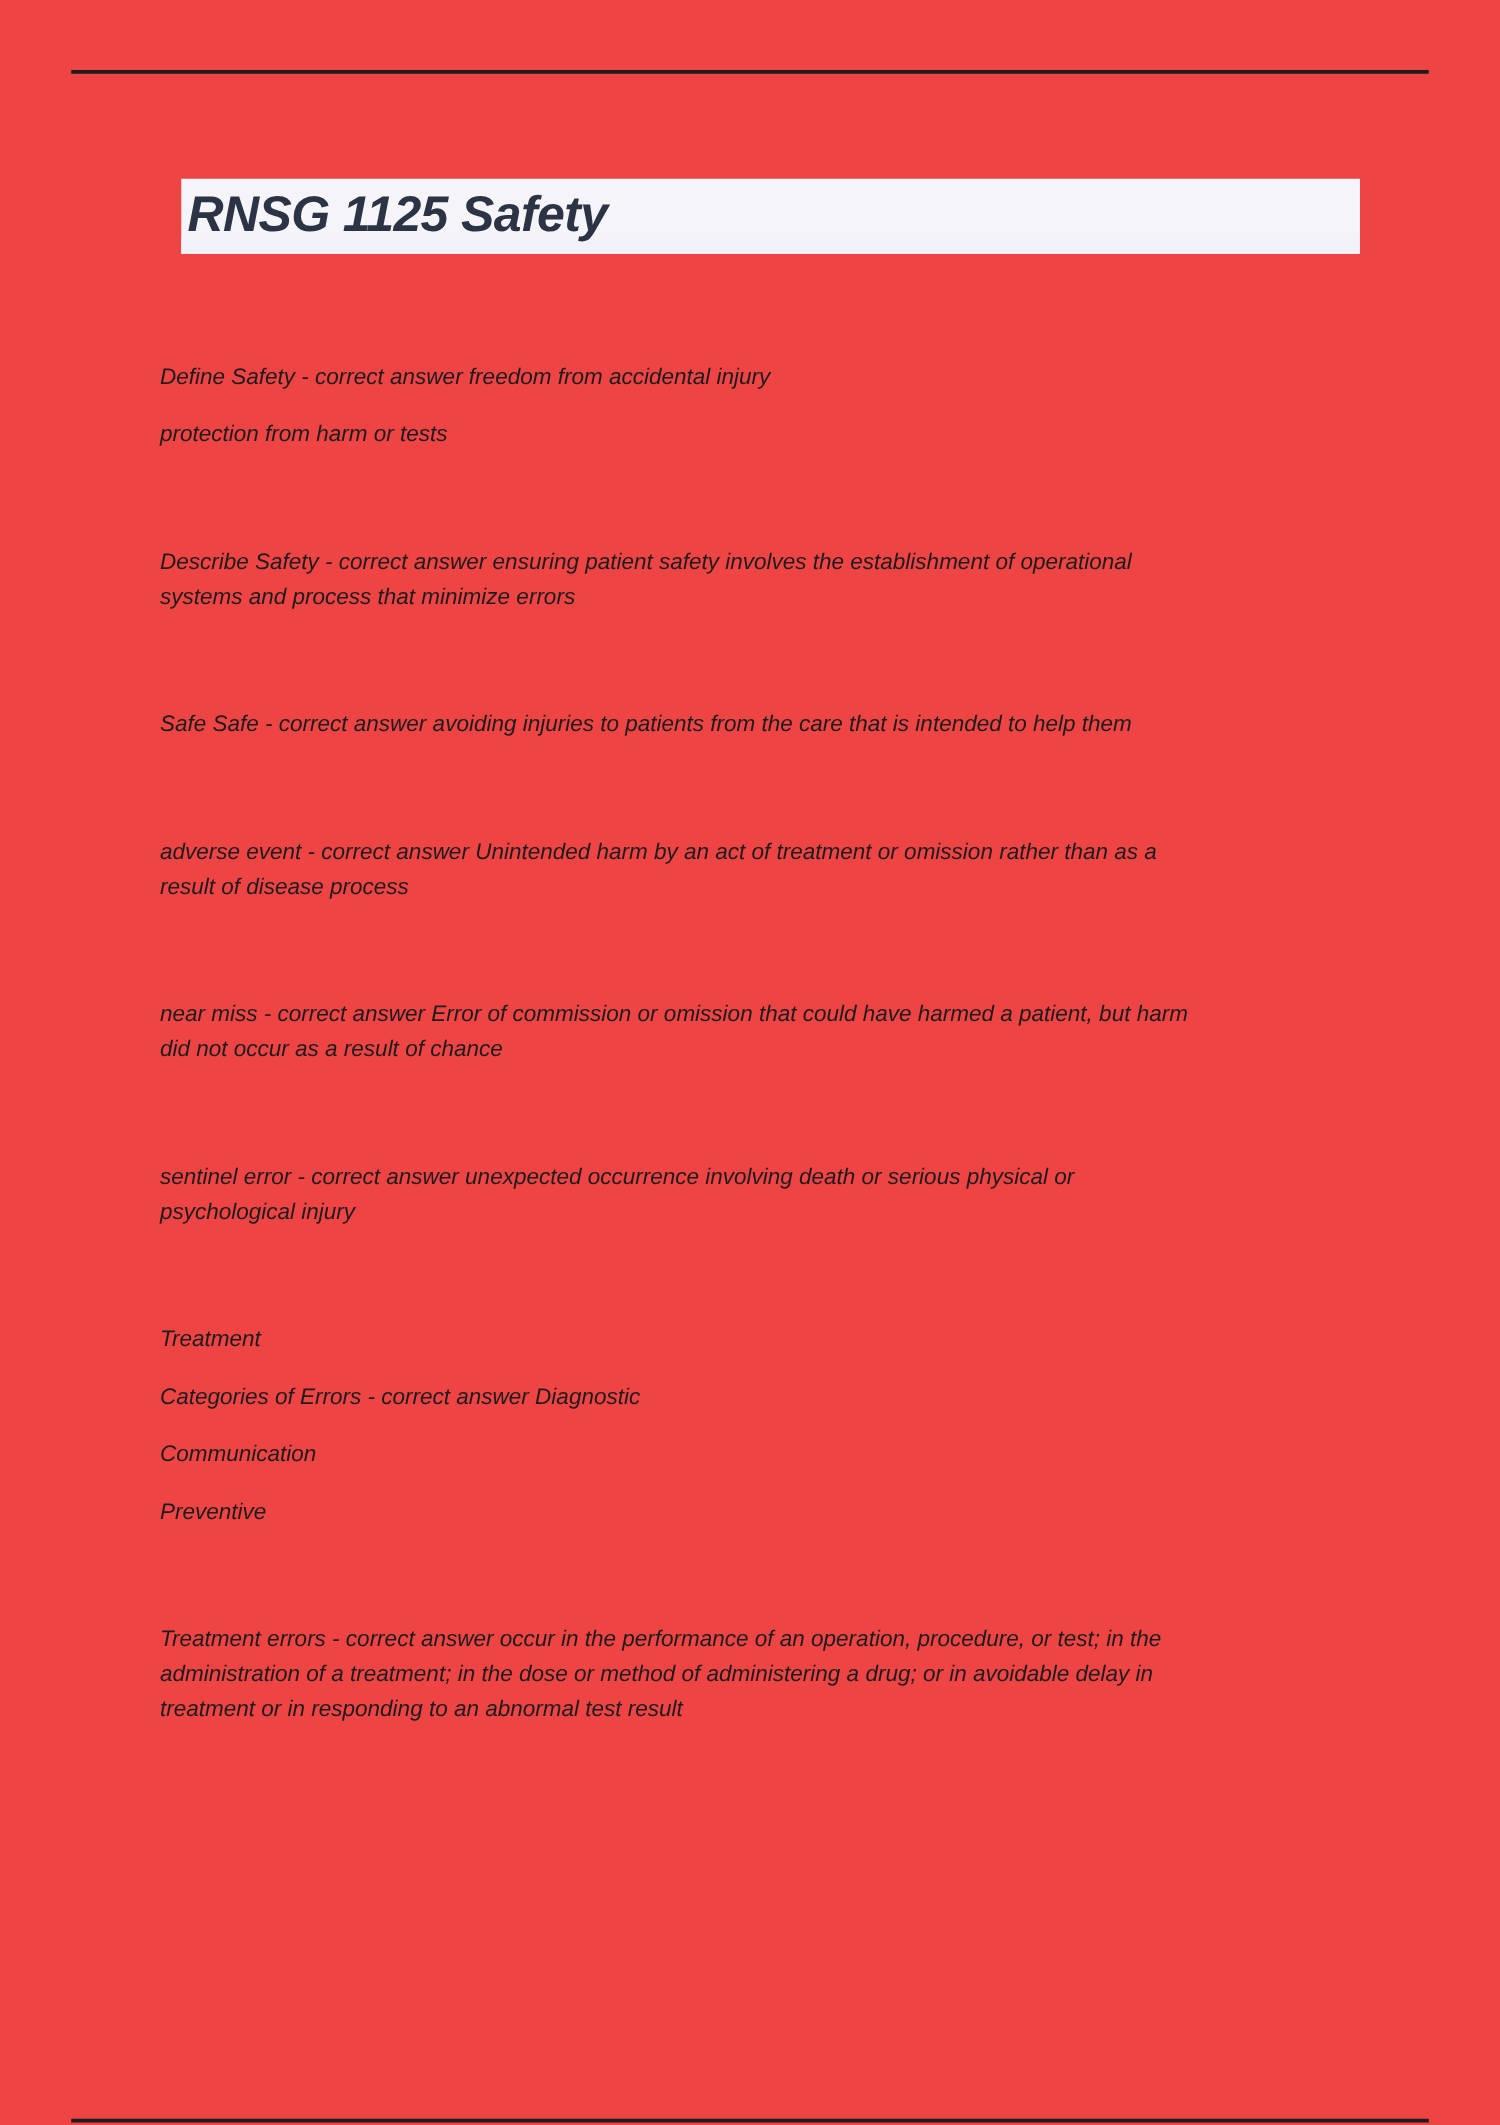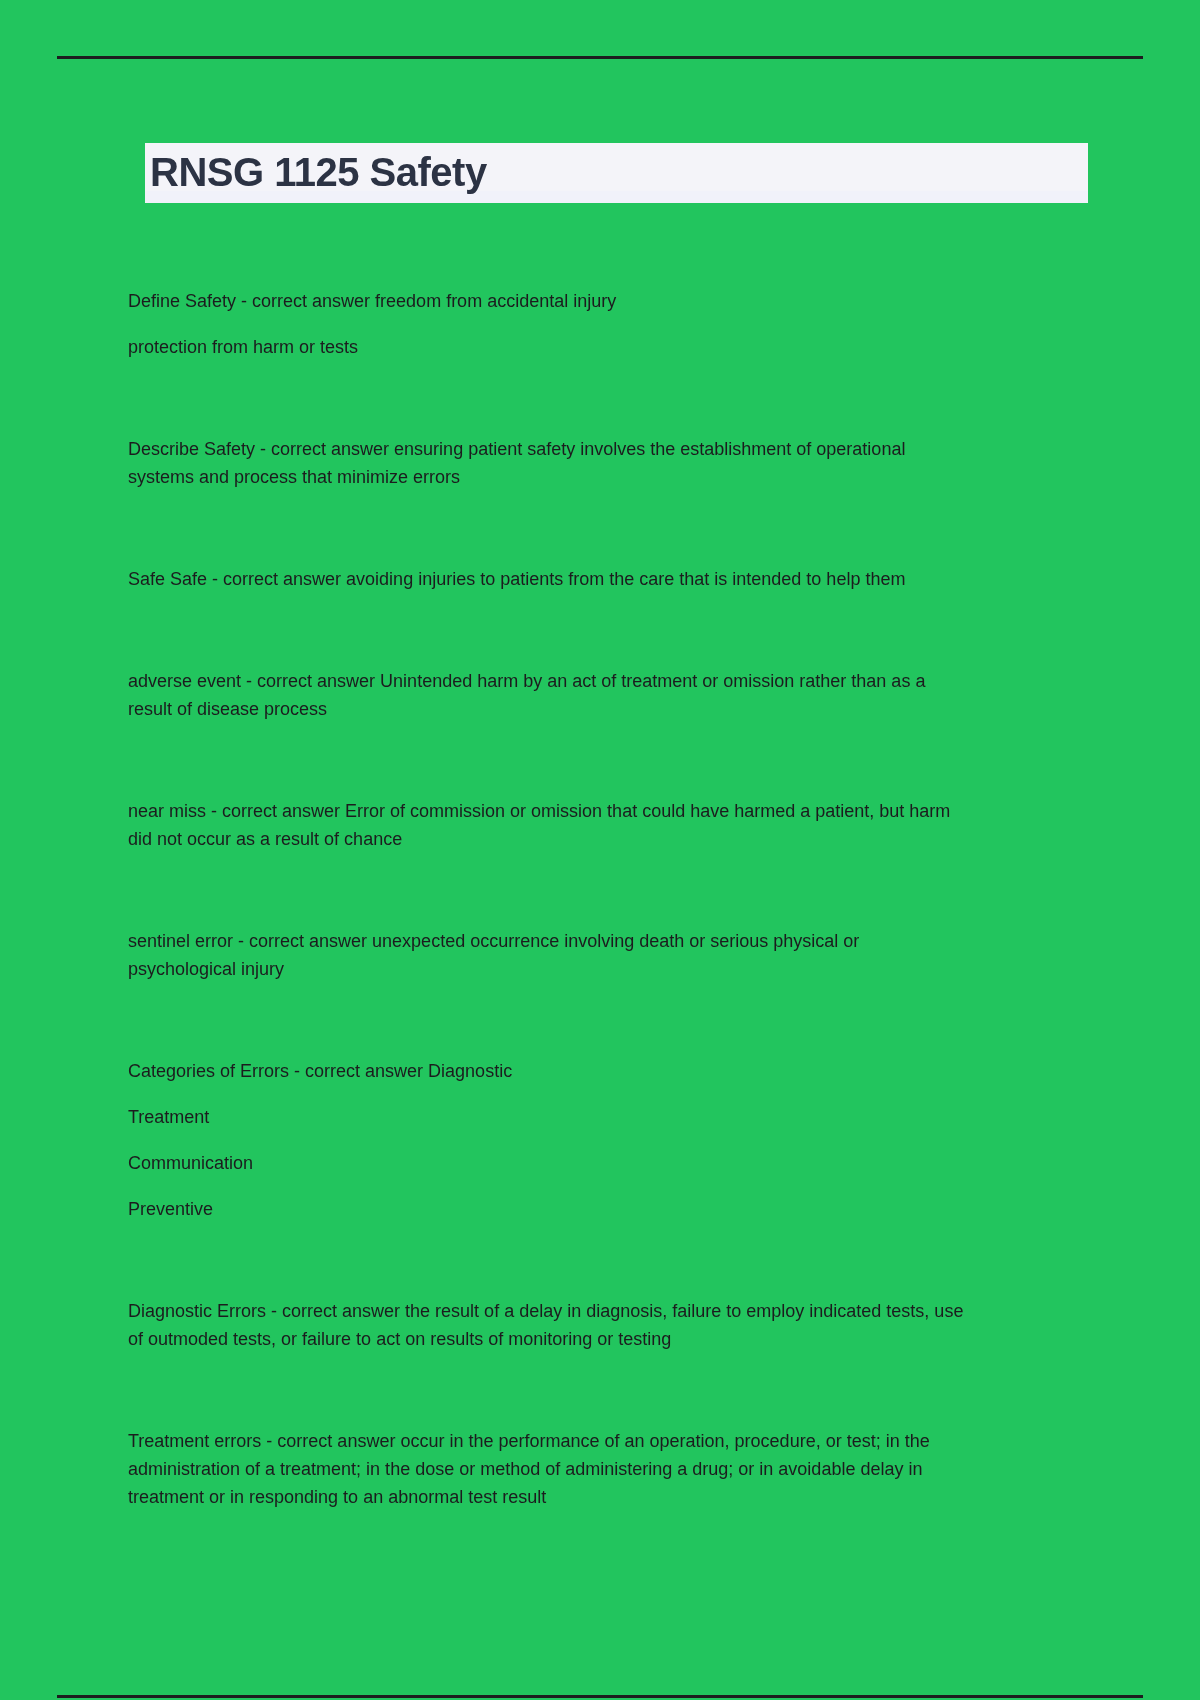--- a/index.html
+++ b/index.html
@@ -4,23 +4,24 @@
 <style>
   html, body {
     margin: 0;
     padding: 0;
     background: #ffffff;
   }
   .page {
     position: relative;
     width: 1200px;
     height: 1700px;
-    background: #22c55e;
+    background: #ef4444;
     overflow: hidden;
     font-family: "Liberation Sans", sans-serif;
+    font-style: italic;
   }
   .rule {
     position: absolute;
     left: 57px;
     width: 1086px;
     height: 3px;
     background: #1d1d1f;
   }
   .rule-top { top: 56px; }
   .rule-bottom { top: 1695px; }
@@ -89,28 +90,24 @@
       </div>
       <div class="qa-block">
         <p class="para">near miss - correct answer Error of commission or omission that could have harmed a patient, but harm
 did not occur as a result of chance</p>
       </div>
       <div class="qa-block">
         <p class="para">sentinel error - correct answer unexpected occurrence involving death or serious physical or
 psychological injury</p>
       </div>
       <div class="qa-block">
+        <p class="para">Treatment</p>
         <p class="para">Categories of Errors - correct answer Diagnostic</p>
-        <p class="para">Treatment</p>
         <p class="para">Communication</p>
         <p class="para">Preventive</p>
-      </div>
-      <div class="qa-block">
-        <p class="para">Diagnostic Errors - correct answer the result of a delay in diagnosis, failure to employ indicated tests, use
-of outmoded tests, or failure to act on results of monitoring or testing</p>
       </div>
       <div class="qa-block">
         <p class="para">Treatment errors - correct answer occur in the performance of an operation, procedure, or test; in the
 administration of a treatment; in the dose or method of administering a drug; or in avoidable delay in
 treatment or in responding to an abnormal test result</p>
       </div>
     </main>
 
   <div class="rule rule-bottom"></div>
 </div>

